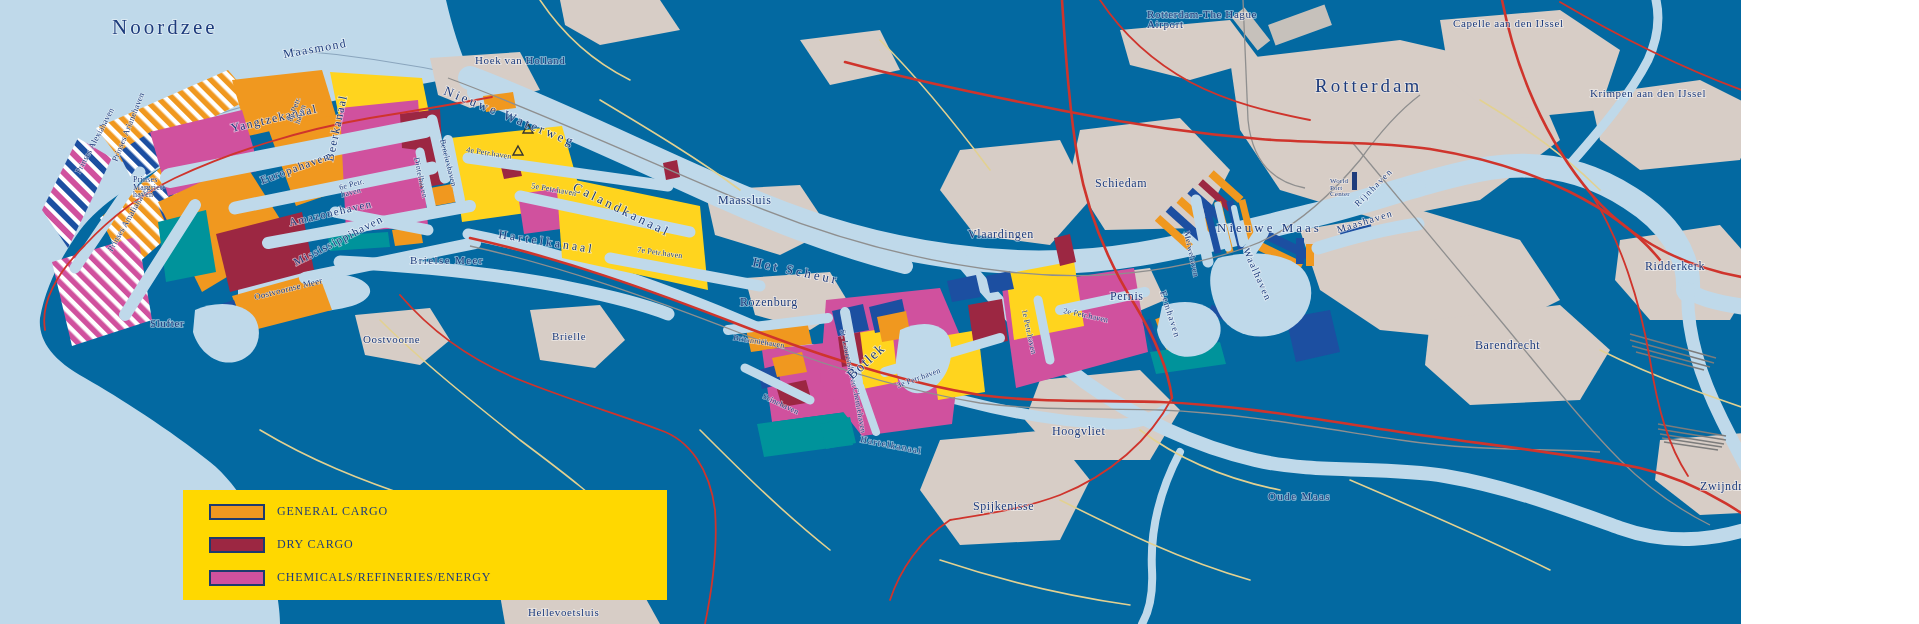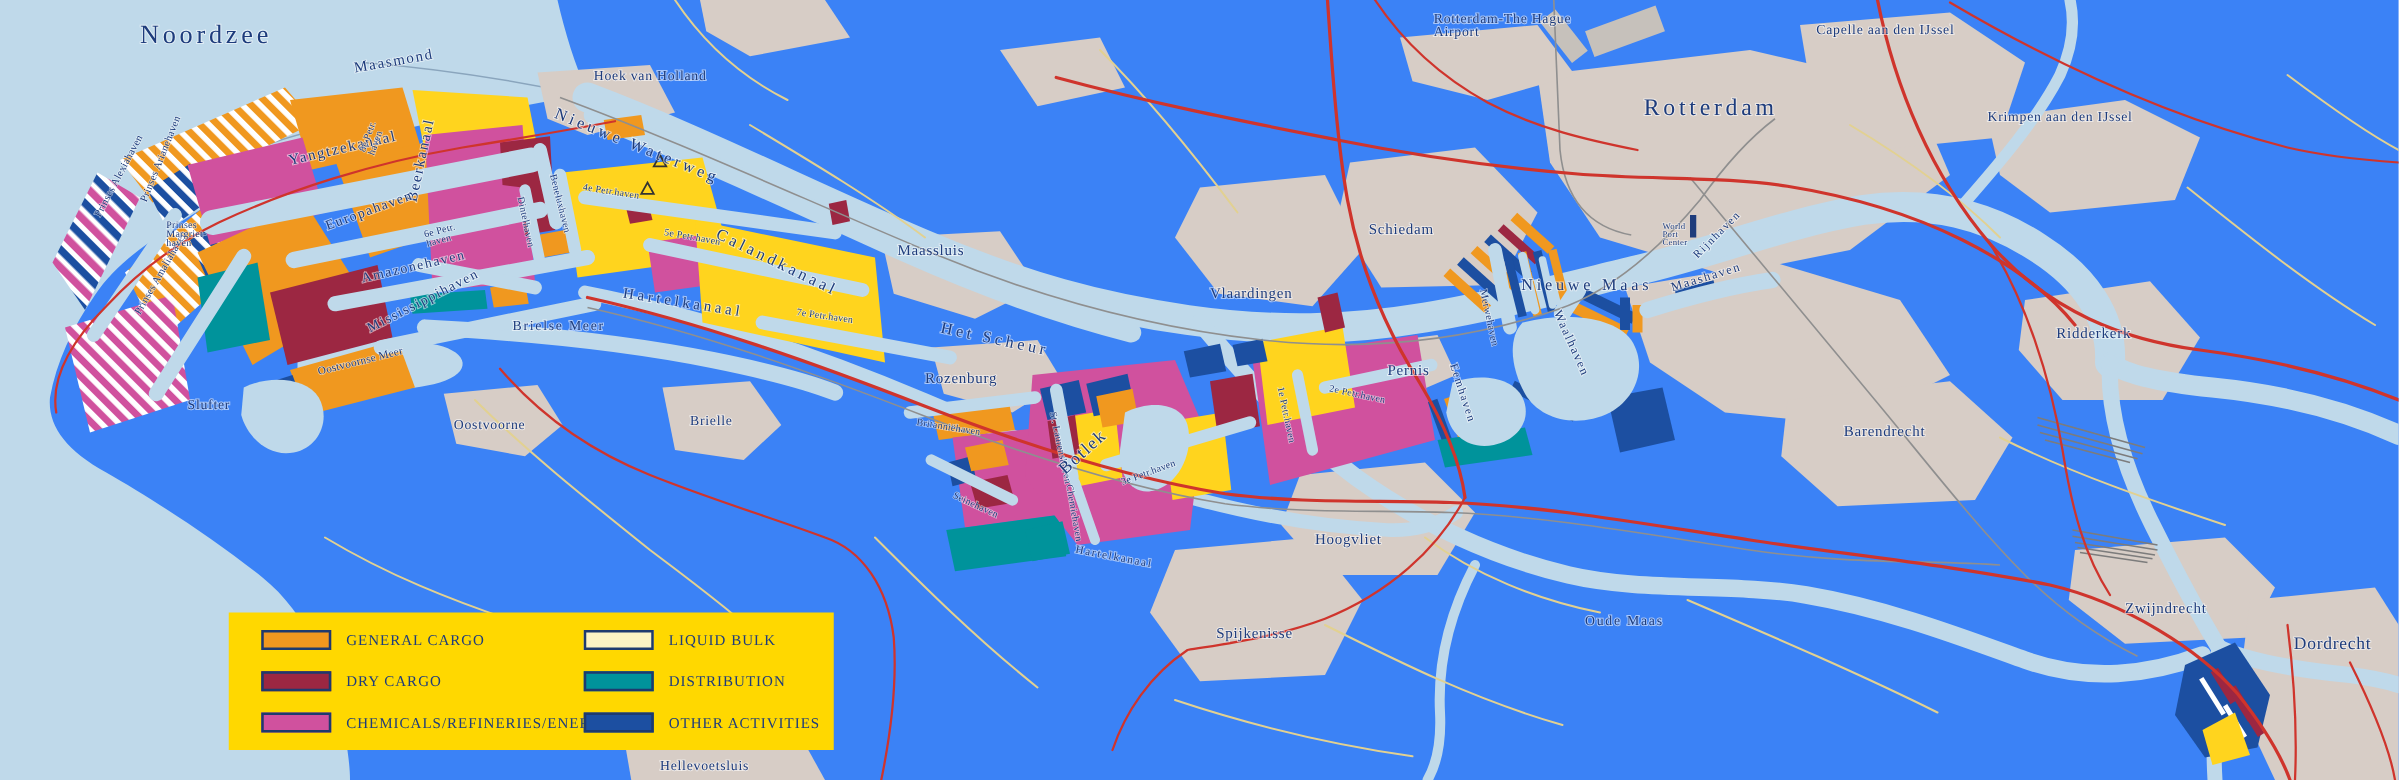--- a/index.html
+++ b/index.html
@@ -1,16 +1,16 @@
 <!DOCTYPE html>
 <html style="--water: #bfd9ea; --land: #ffffff; --urban: #d7cdc6; --runway: #c6c1bb; --road-major: #cf342c; --road-minor: #e2d191; --railway: #8f8f8f; --label: #1e3c7c; --legend-bg: #ffd800; --general-cargo: #f0981f; --dry-bulk: #9c2742; --chemicals: #d0519e; --liquid-bulk: #ffd41e; --liquid-bulk-swatch: #fbf3c4; --distribution: #00939b; --other-activities: #1c4fa1;"><head>
 <meta charset="utf-8">
 <style>
   html,body{margin:0;padding:0;background:#fff;}
-  #stage{position:relative;width:1919px;height:624px;overflow:hidden;background:#3b82f6;
+  #stage{position:relative;width:1741px;height:624px;overflow:hidden;background:#0369a1;
          font-family:"Liberation Serif",serif;}
   svg{position:absolute;left:0;top:0;}
   .water{fill:none;stroke:var(--water);stroke-linecap:round;stroke-linejoin:round;}
   .waterfill{fill:var(--water);stroke:none;}
   .urban{fill:var(--urban);stroke:none;}
   .runway{fill:var(--runway);stroke:none;}
   .road-major{fill:none;stroke:var(--road-major);stroke-width:2.6;stroke-linecap:round;}
   .road-major.thin{stroke-width:1.8;}
   .road-minor{fill:none;stroke:var(--road-minor);stroke-width:1.6;stroke-linecap:round;}
   .rail{fill:none;stroke:var(--railway);stroke-width:1.3;}
@@ -19,21 +19,21 @@
   .z-ch{fill:var(--chemicals);}    .z-lb{fill:var(--liquid-bulk);}
   .z-di{fill:var(--distribution);} .z-oa{fill:var(--other-activities);}
   .map-label{fill:var(--label);paint-order:stroke;stroke:rgba(255,255,255,.55);
              stroke-width:1.6px;letter-spacing:.6px;}
   .map-label.lg{letter-spacing:3px;}
   .map-label.wtr{letter-spacing:1.4px;}
   .map-label.hrb{letter-spacing:.2px;stroke-width:1.1px;}
   #legend{position:absolute;background:var(--legend-bg);display:grid;
           grid-template-columns:258px 226px;align-content:center;row-gap:17px;
           padding-left:26px;box-sizing:border-box;}
-  .legend-item{display:flex;align-items:center;}
+  .legend-item{display:flex;}
   .legend-swatch{width:52px;height:12px;border:2px solid #1e3a6e;margin-right:12px;flex:0 0 auto;}
   .legend-label{font-size:12px;color:var(--label);letter-spacing:.8px;white-space:nowrap;}
 </style>
 </head>
 <body>
 
 <div id="stage">
 <svg width="1919" height="624" viewBox="0 0 1919 624">
   <defs>
     <pattern id="hatchO" width="10" height="10" patternUnits="userSpaceOnUse" patternTransform="rotate(-45)">
@@ -384,28 +384,14 @@
     </div>
     <div class="legend-item" style="margin-bottom:17px;">
       <span class="legend-swatch" style="background: rgb(156, 39, 66);"></span>
       <span class="legend-label">DRY CARGO</span>
     </div>
     <div class="legend-item">
       <span class="legend-swatch" style="background: rgb(208, 81, 158);"></span>
       <span class="legend-label">CHEMICALS/REFINERIES/ENERGY</span>
     </div>
   </div>
-  <div>
-    <div class="legend-item" style="margin-bottom:17px;">
-      <span class="legend-swatch" style="background: rgb(251, 243, 196);"></span>
-      <span class="legend-label">LIQUID BULK</span>
-    </div>
-    <div class="legend-item" style="margin-bottom:17px;">
-      <span class="legend-swatch" style="background: rgb(0, 147, 155);"></span>
-      <span class="legend-label">DISTRIBUTION</span>
-    </div>
-    <div class="legend-item">
-      <span class="legend-swatch" style="background: rgb(28, 79, 161);"></span>
-      <span class="legend-label">OTHER ACTIVITIES</span>
-    </div>
-  </div>
 </div>
 </div>
 
 </body></html>

